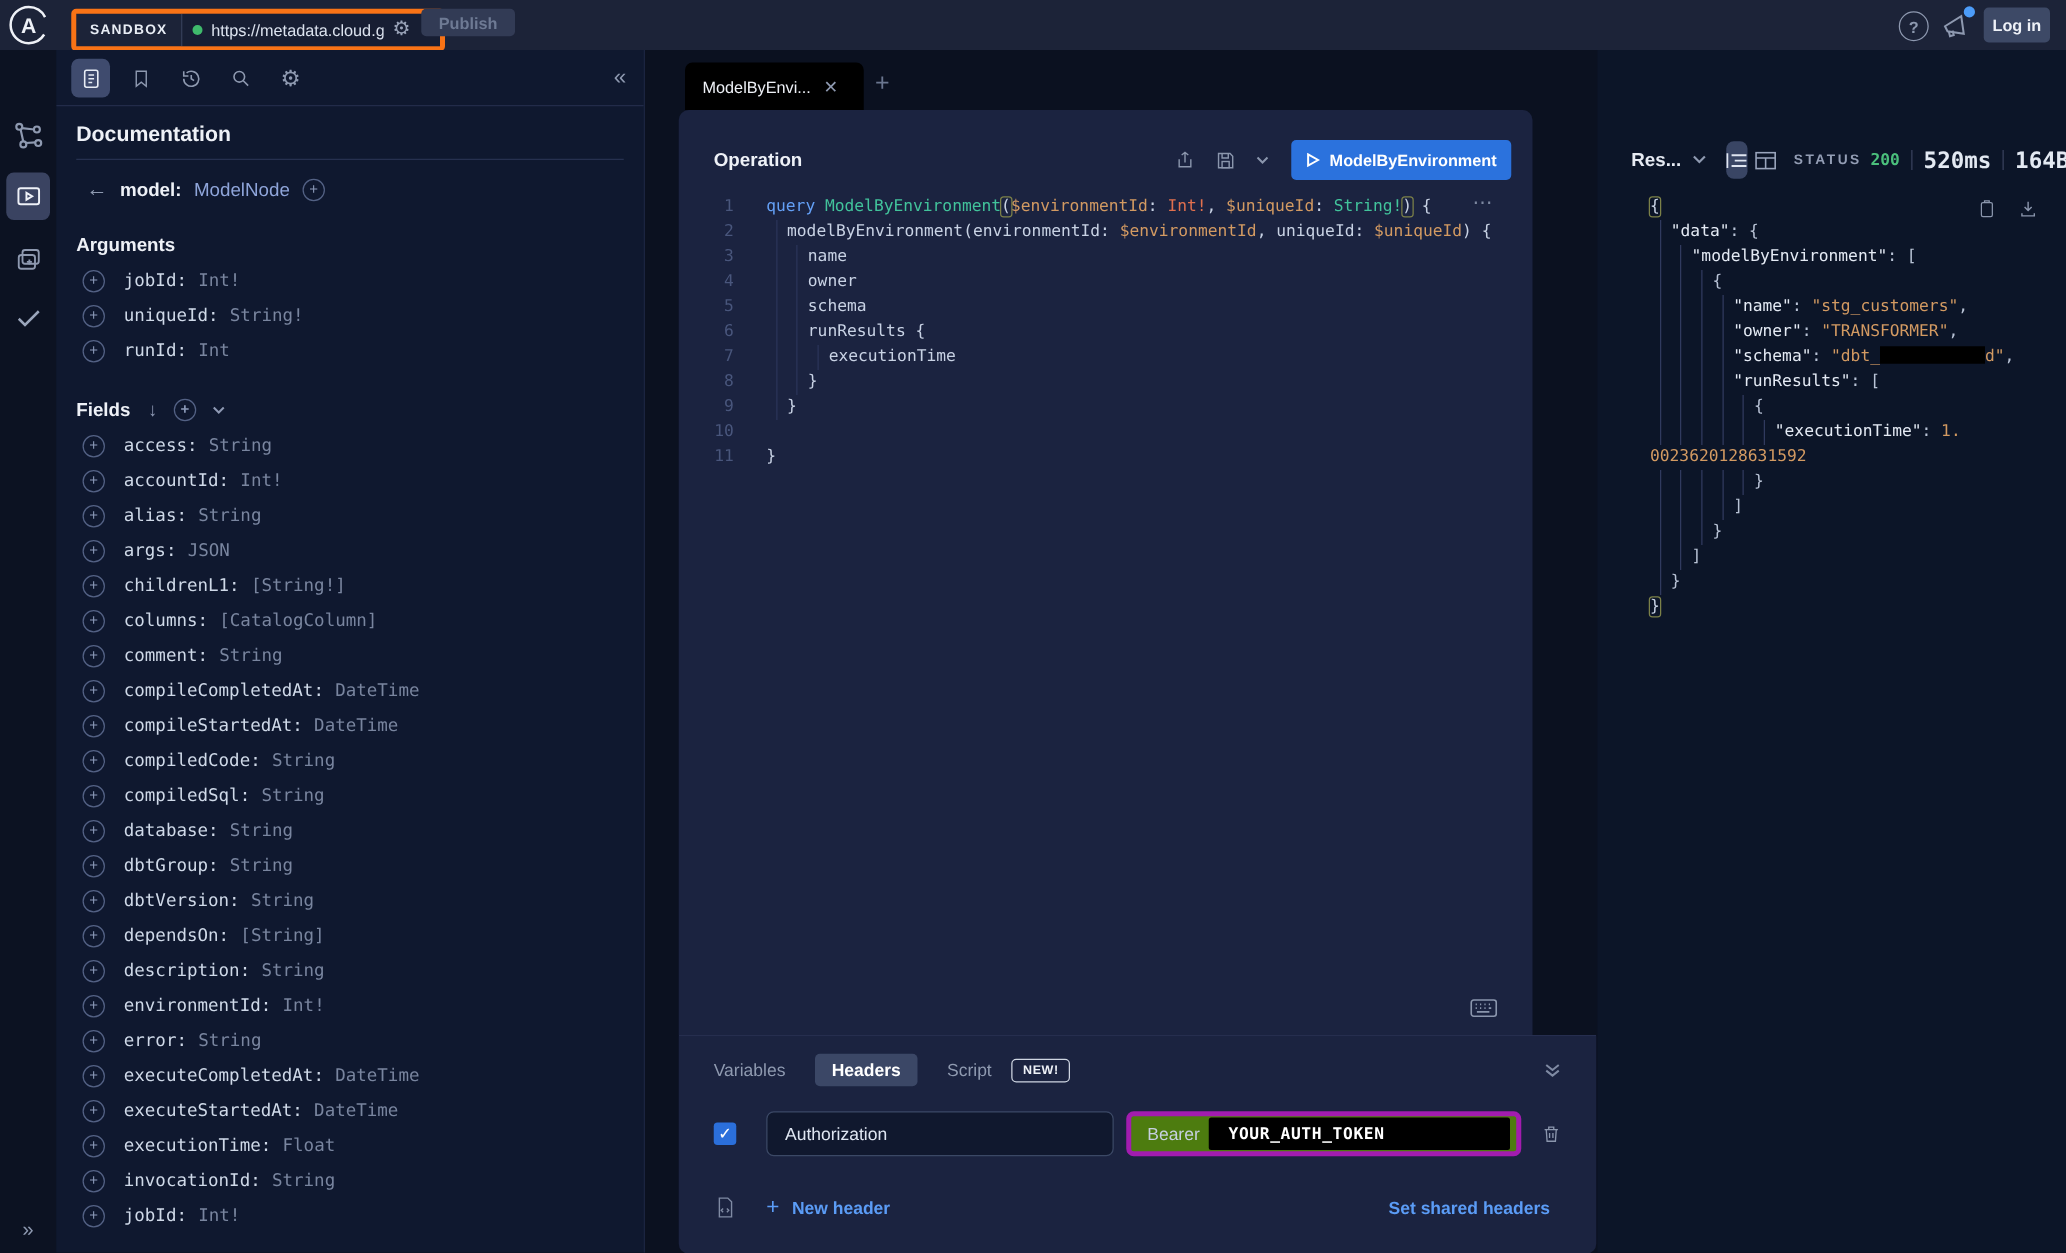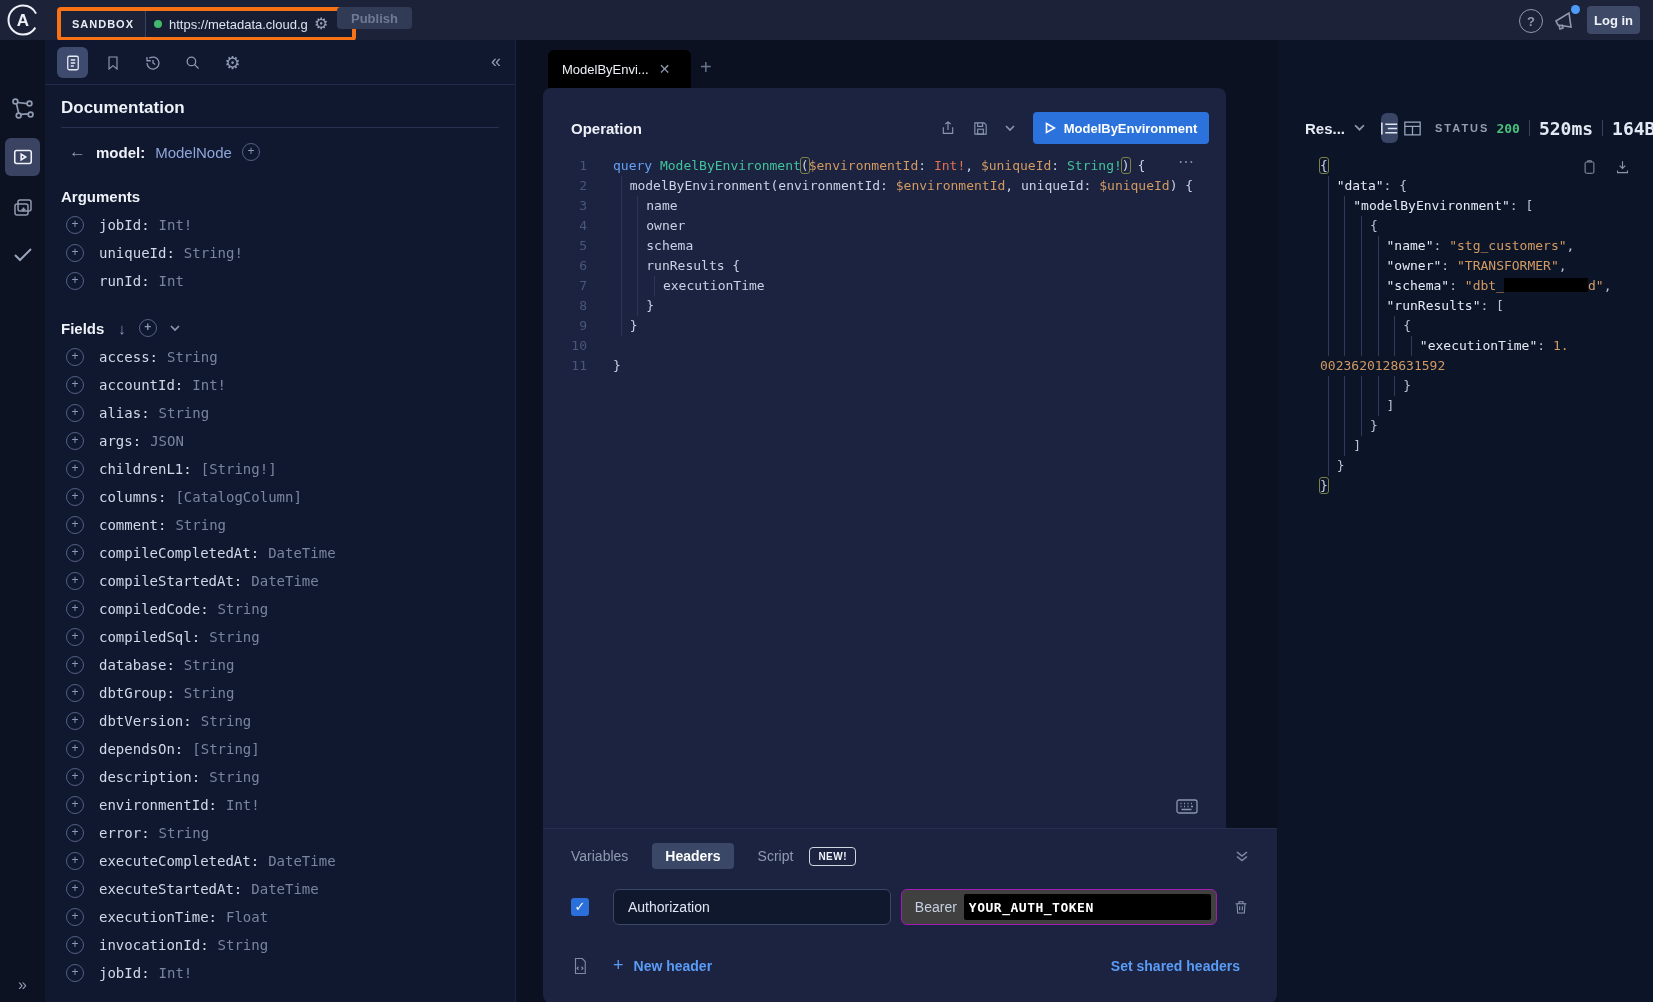--- a/index.html
+++ b/index.html
@@ -78,24 +78,24 @@
   
   .rb-tabs{position:absolute;left:28px;top:14px;right:28px;display:flex;align-items:center;gap:24px;}
   .rb-tab{font-size:14px;color:#8f9ab0;}
   .rb-tab.active{background:#3b4766;color:#fff;font-weight:bold;border-radius:4px;padding:5px 13px;}
   .new-badge{border:1px solid #cfd6e2;border-radius:4px;padding:3px 8px;font-size:10px;font-weight:bold;letter-spacing:.5px;color:#eef1f7;margin-left:-8px;}
   .rb-collapse{margin-left:auto;color:#7f8aa3;}
   .hrow{position:absolute;left:28px;top:60px;right:28px;height:36px;display:flex;align-items:center;}
   .cb{width:18px;height:18px;background:#2b6fdb;border-radius:3px;color:#fff;font-size:13px;line-height:18px;text-align:center;flex:0 0 auto;}
   .hname{margin-left:24px;width:281px;height:36px;box-sizing:border-box;background:#10182e;border:1px solid #3b4865;border-radius:6px;
     color:#dfe6f2;font-size:14px;padding:0 14px;font-family:"Liberation Sans",sans-serif;}
-  .hval{margin-left:10px;width:320px;height:36px;box-sizing:border-box;background:#404040;border:1px solid #a21caf;border-radius:6px;
+  .hval{margin-left:10px;width:320px;height:36px;box-sizing:border-box;background:#4d7c0f;border:4px solid #a21caf;border-radius:6px;
     display:flex;align-items:center;padding:0 5px 0 13px;}
   .hval .prefix{font-size:14px;color:#c6d0e0;margin-right:7px;}
-  .token-box{flex:1;height:26px;background:#000;border-radius:2px;display:flex;align-items:center;padding-left:5px;
+  .token-box{flex:1;height:26px;background:#000;border-radius:2px;display:flex;align-items:center;padding-left:16px;
     color:#fff;font-family:"DejaVu Sans Mono",monospace;font-size:13px;font-weight:bold;letter-spacing:.5px;}
   .trash{margin-left:16px;color:#8b96ad;}
   .frow2{position:absolute;left:28px;top:126px;right:37px;display:flex;align-items:center;}
   .scripty{color:#7f8aa3;}
   .newhdr{margin-left:24px;color:#5b9cf6;font-size:14px;font-weight:bold;display:flex;align-items:center;gap:10px;}
   .newhdr .plus-sign{font-size:18px;font-weight:normal;}
   .shared{margin-left:auto;color:#5b9cf6;font-size:14px;font-weight:bold;}
   
   .resp{position:absolute;left:1278px;top:40px;width:375px;height:962px;background:#0c1528;}
   .resp-head{position:absolute;left:27px;top:72px;right:8px;height:32px;display:flex;align-items:center;}

